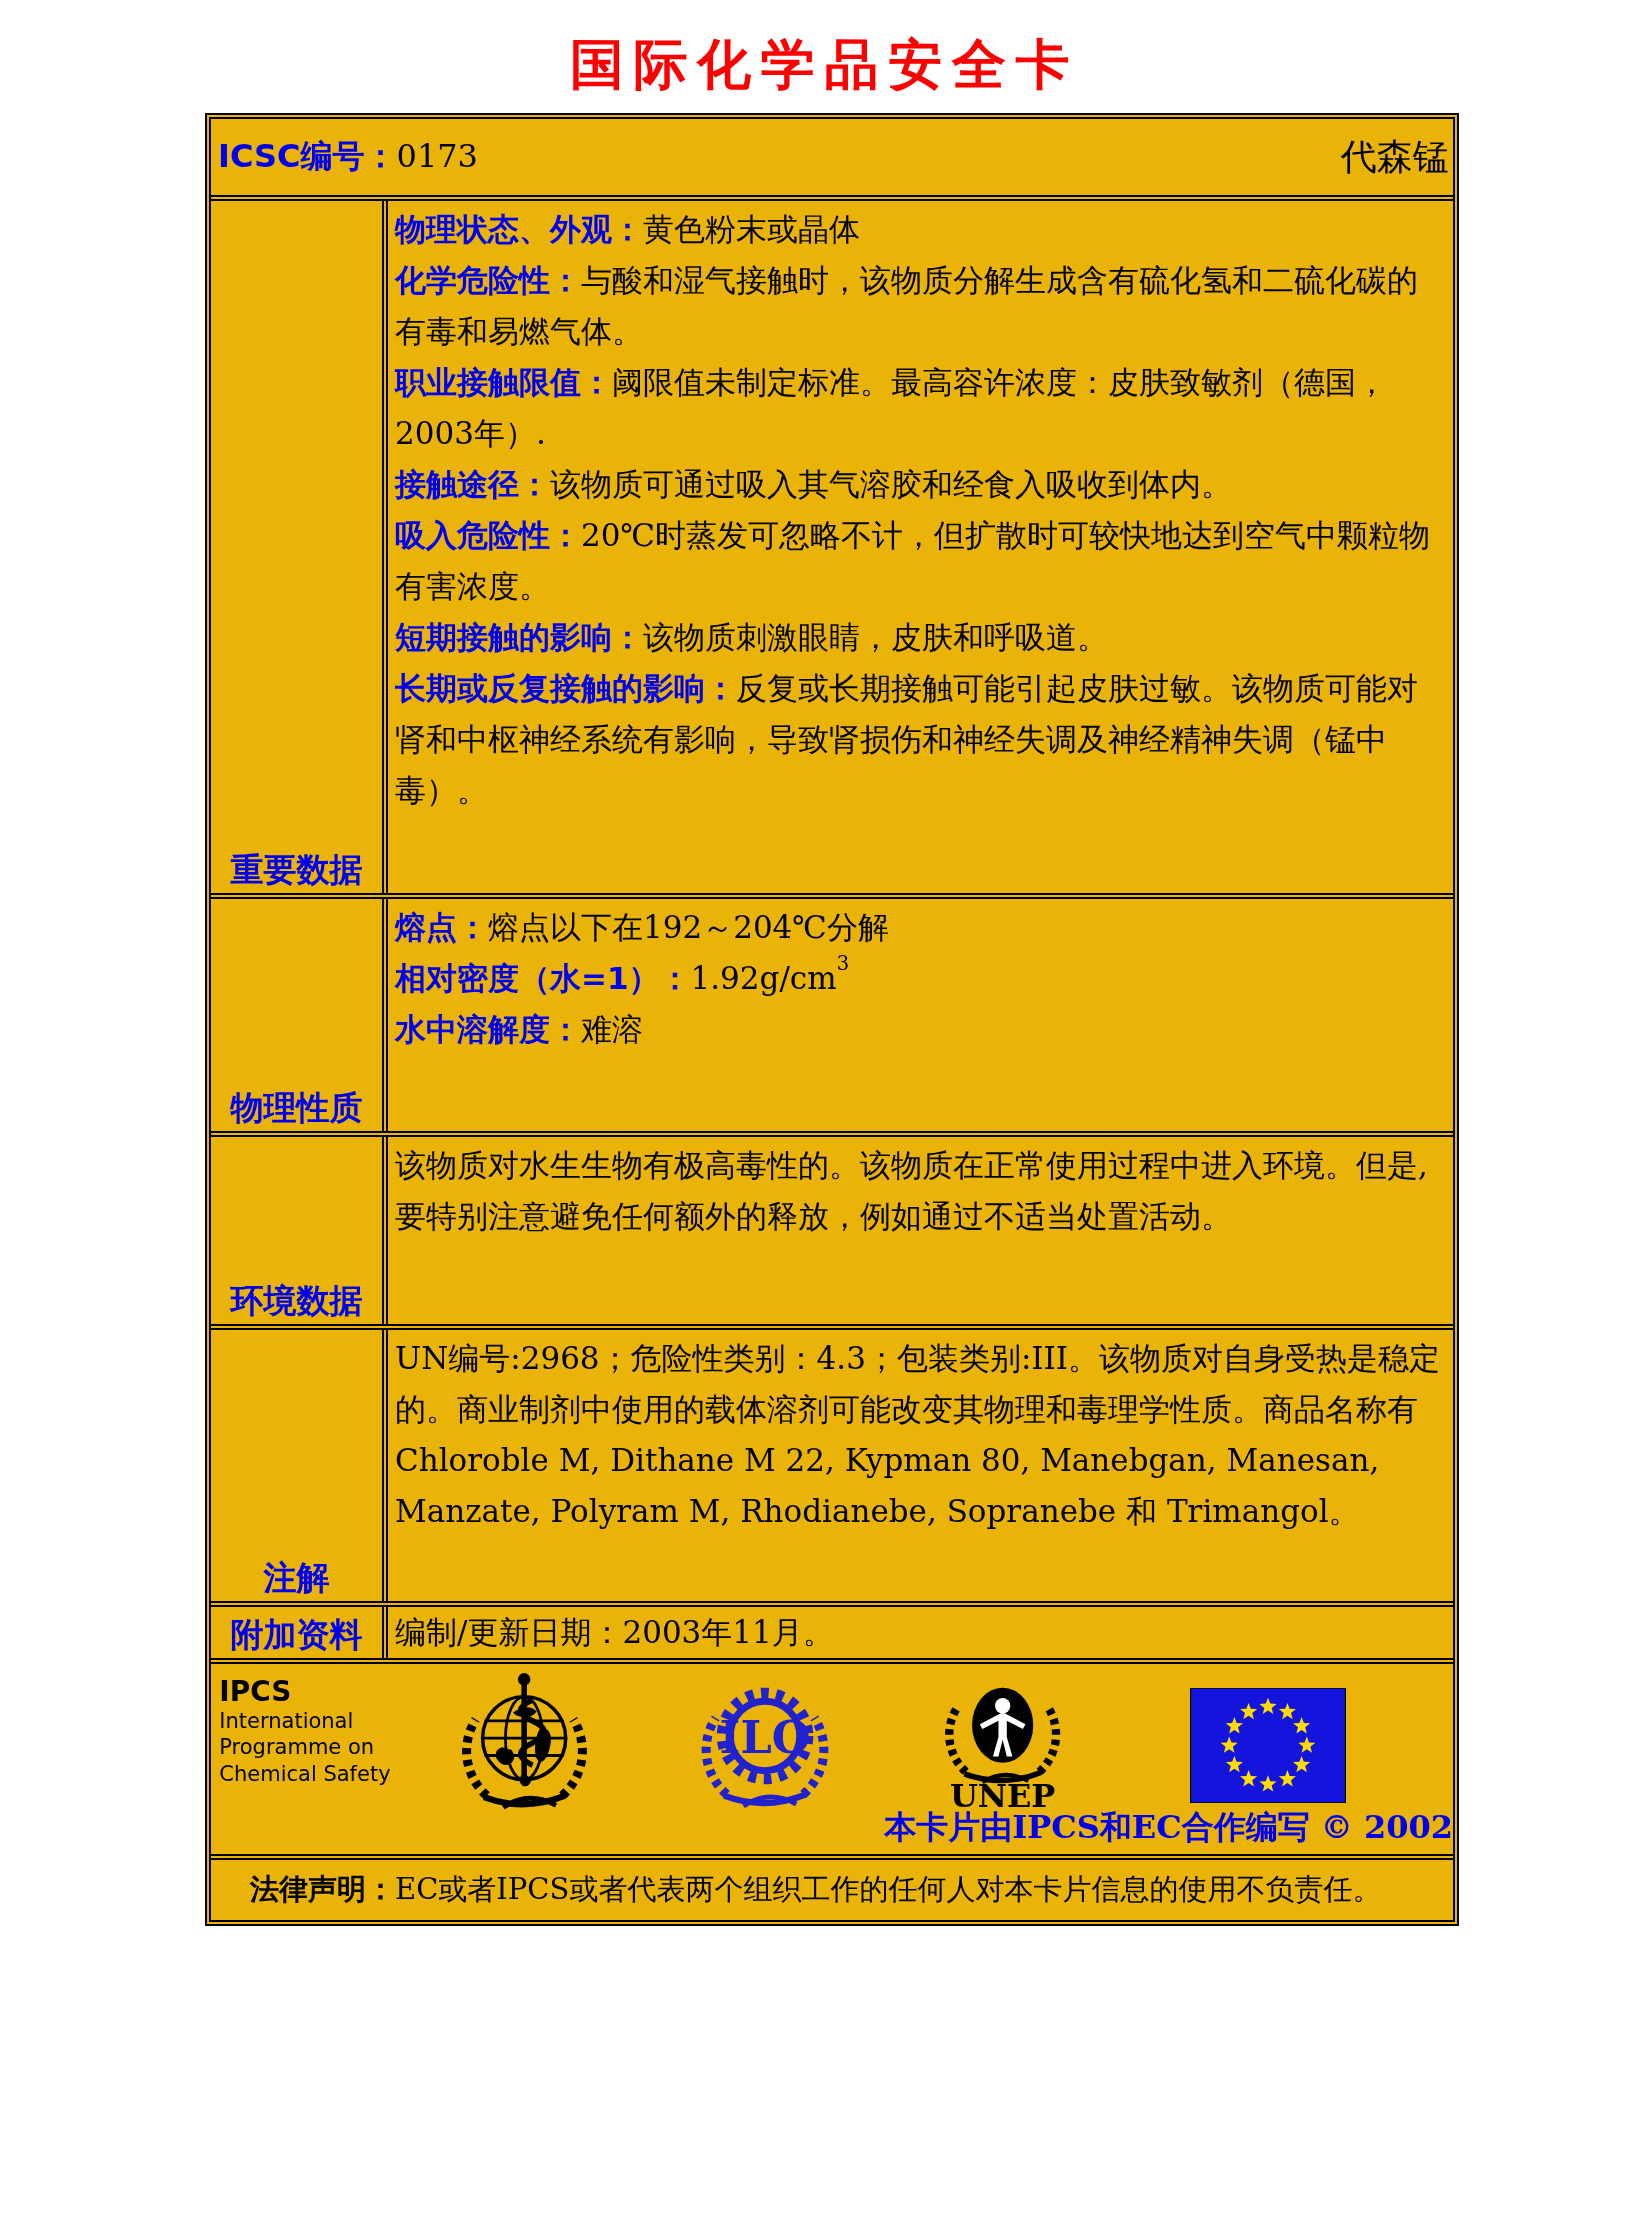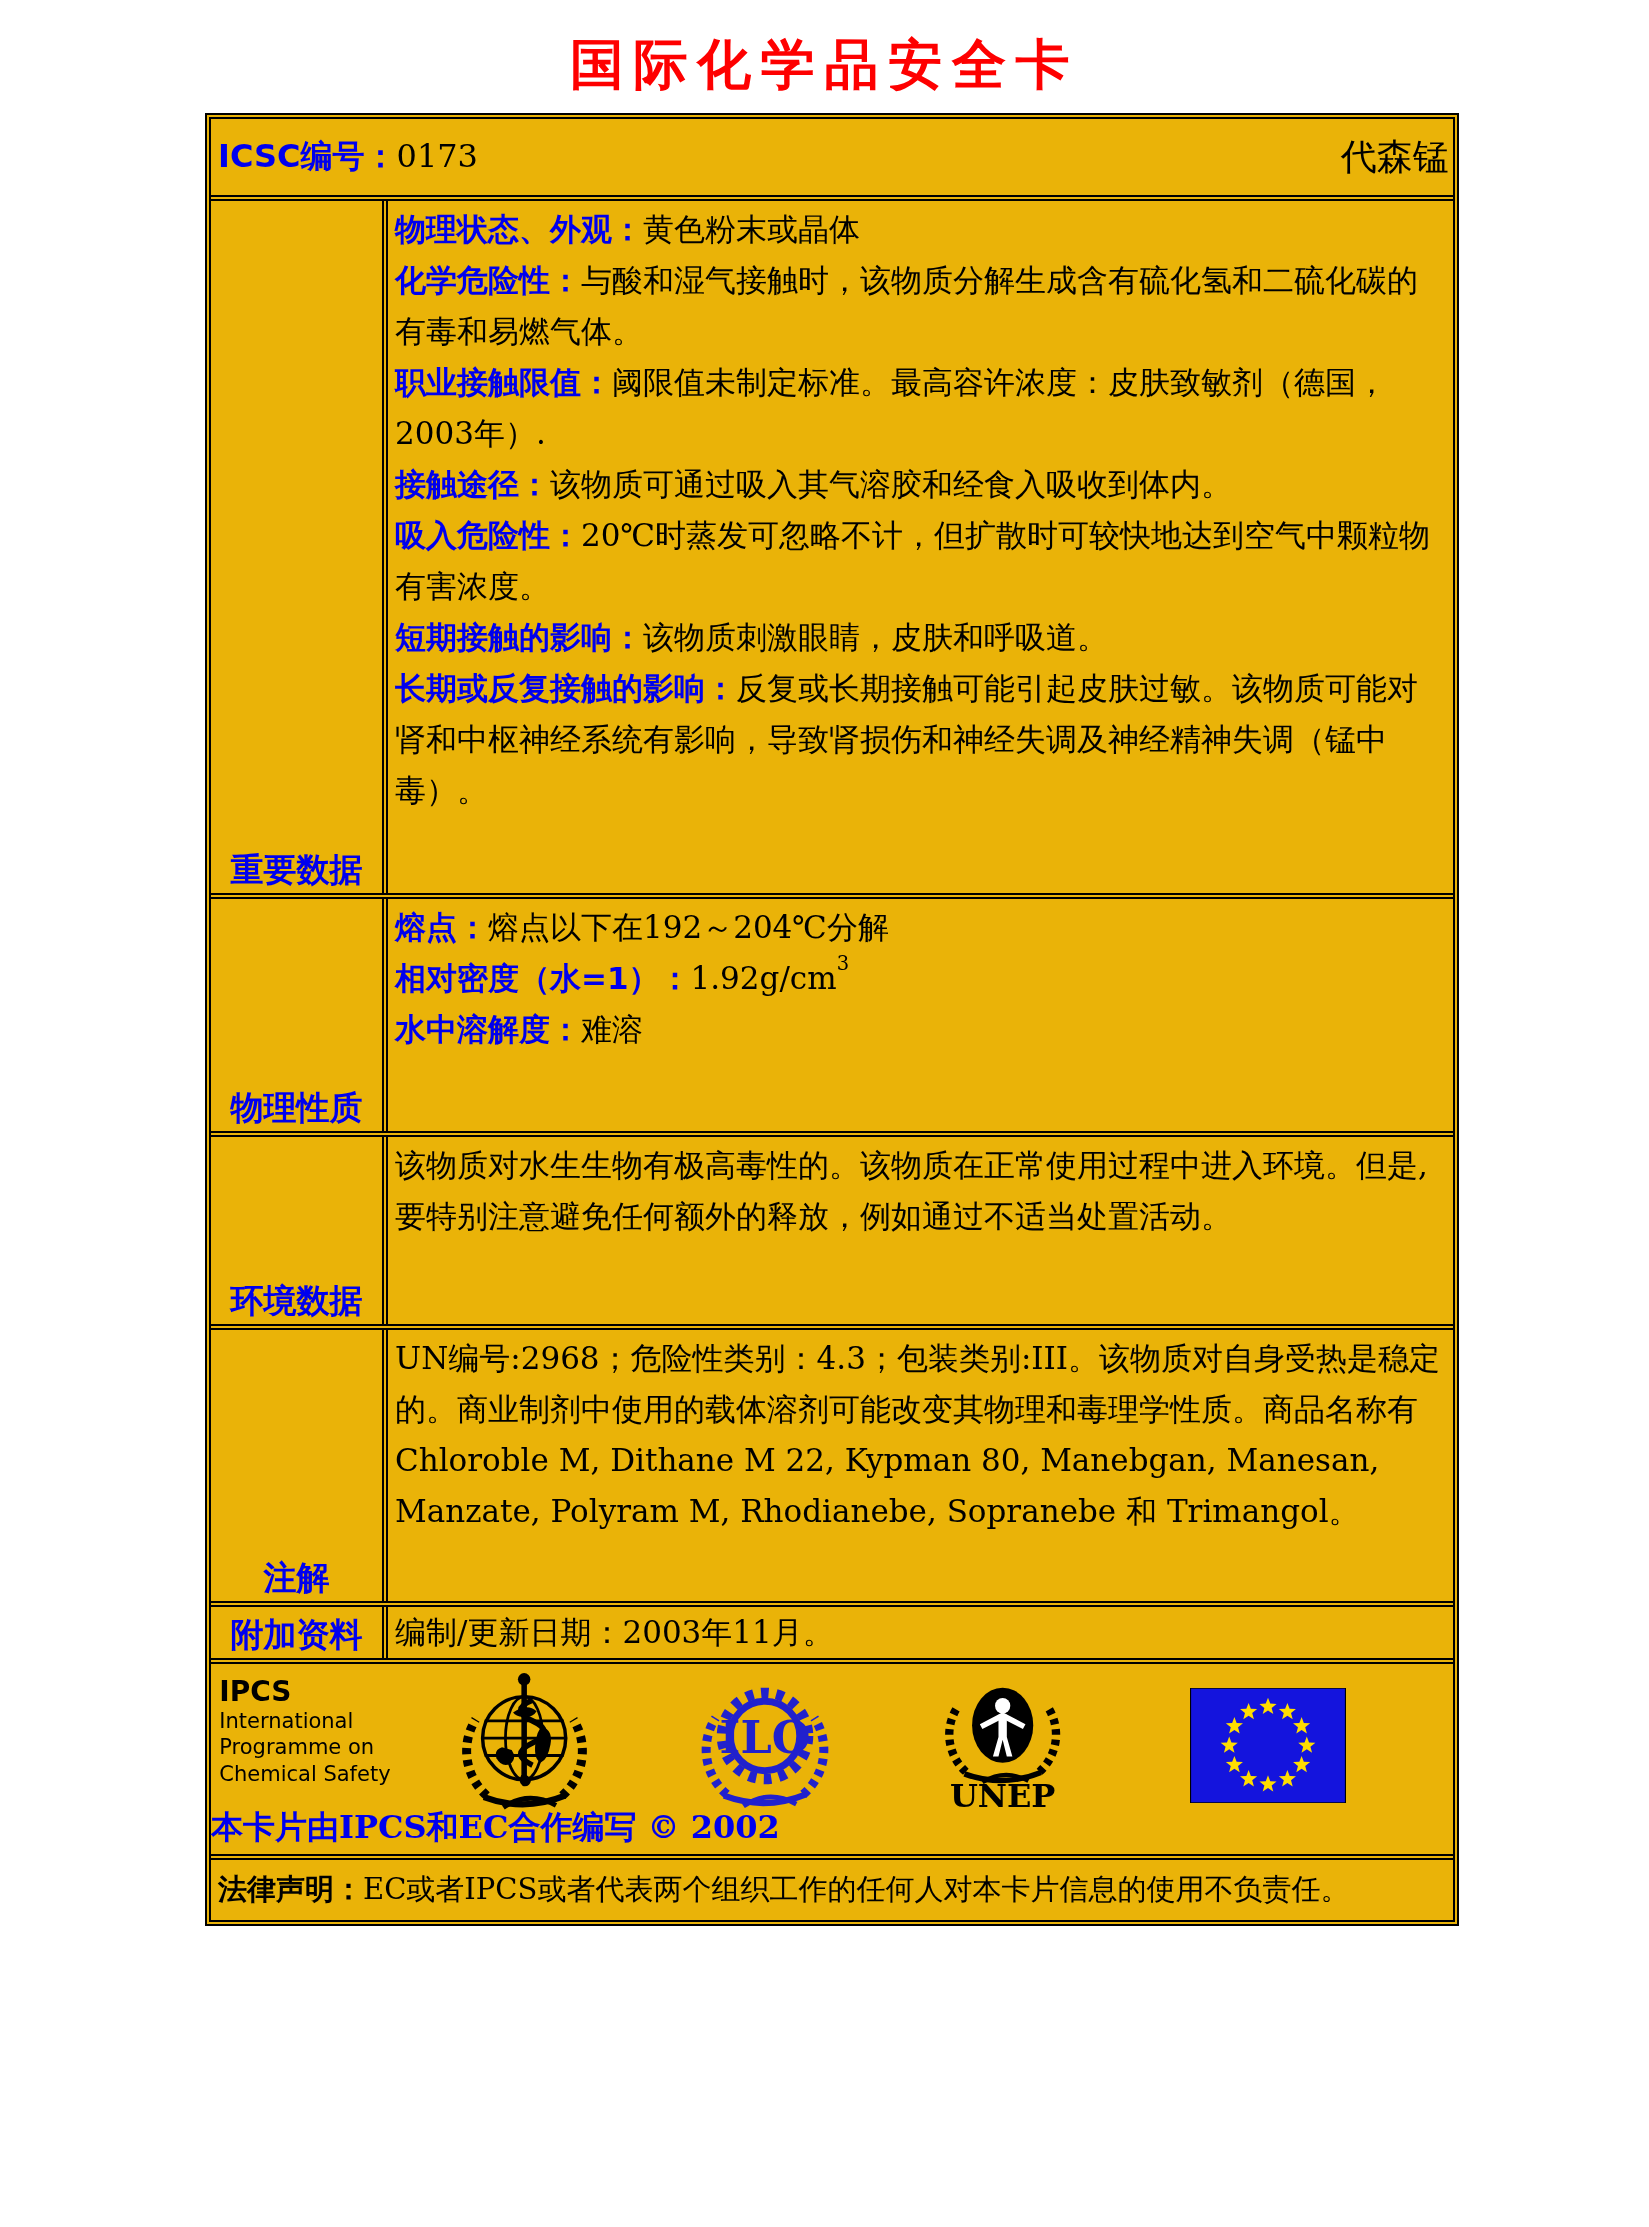--- a/index.html
+++ b/index.html
@@ -30,32 +30,32 @@
   
   .r-important{min-height:692px;}
   .r-physical{min-height:232px;}
   .r-environment{min-height:187px;}
   .r-notes{min-height:271px;}
   .r-additional{min-height:44px;}
   .r-additional .content-cell{display:flex;align-items:flex-start;padding-top:0;}
   .r-logos{min-height:190px;position:relative;}
   .r-legal{min-height:60px;}
   .r-legal .legal-cell{flex:1;display:flex;align-items:center;padding:0 7px;}
-  .legal-label{font-size:29px;font-weight:bold;font-family:"DejaVu Sans", sans-serif;white-space:nowrap;}
+  .legal-label{font-size:29px;font-weight:bold;font-family:"DejaVu Sans", sans-serif;white-space:nowrap;margin-left:32px;}
   .legal-text{font-size:29px;}
   
   .ipcs-block{position:absolute;left:8.3px;top:11px;font-family:"DejaVu Sans", sans-serif;color:#000;}
   .ipcs-acronym{font-size:28px;font-weight:bold;line-height:33px;}
   .ipcs-line{font-size:21px;line-height:26.4px;}
   .logo{position:absolute;}
   .who-logo{left:249px;top:7px;}
   .ilo-logo{left:488px;top:8.3px;}
   .unep-logo{left:731px;top:7px;}
   .eu-flag{left:979px;top:23.6px;}
-  .caption{position:absolute;left:0;bottom:4.2px;width:100%;text-align:left;
+  .caption{position:absolute;left:0;bottom:4.2px;width:100%;text-align:right;
            color:#0000ee;font-weight:bold;font-size:32px;
            font-family:"DejaVu Serif", serif;}
 </style>
 </head>
 <body>
 
 <div id="page">
 
   <div class="title">国际化学品安全卡</div>
 

